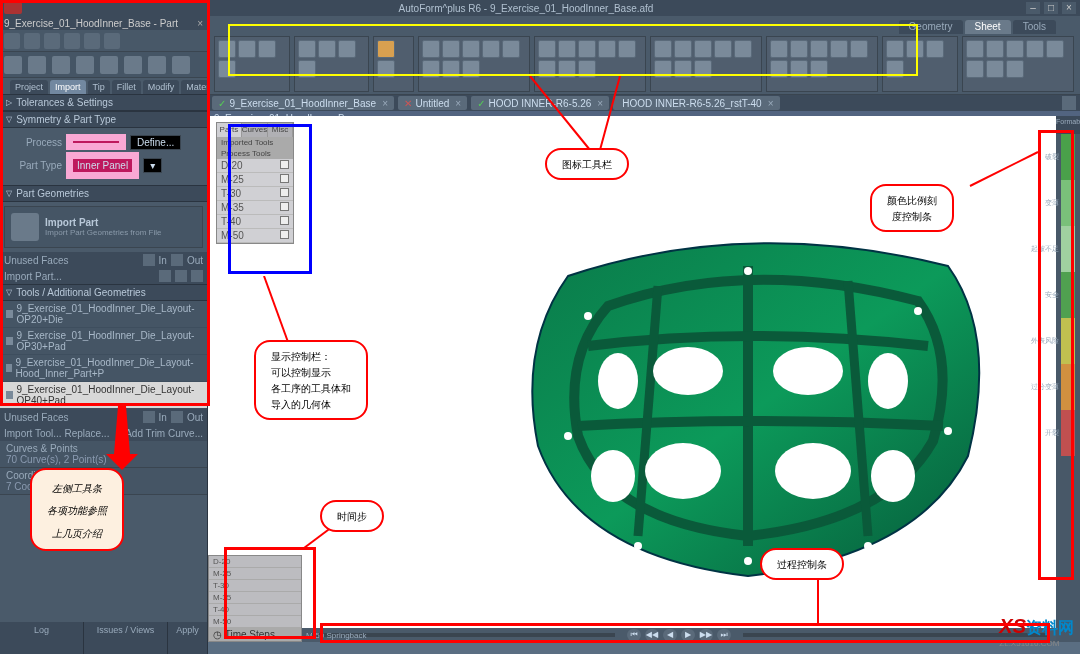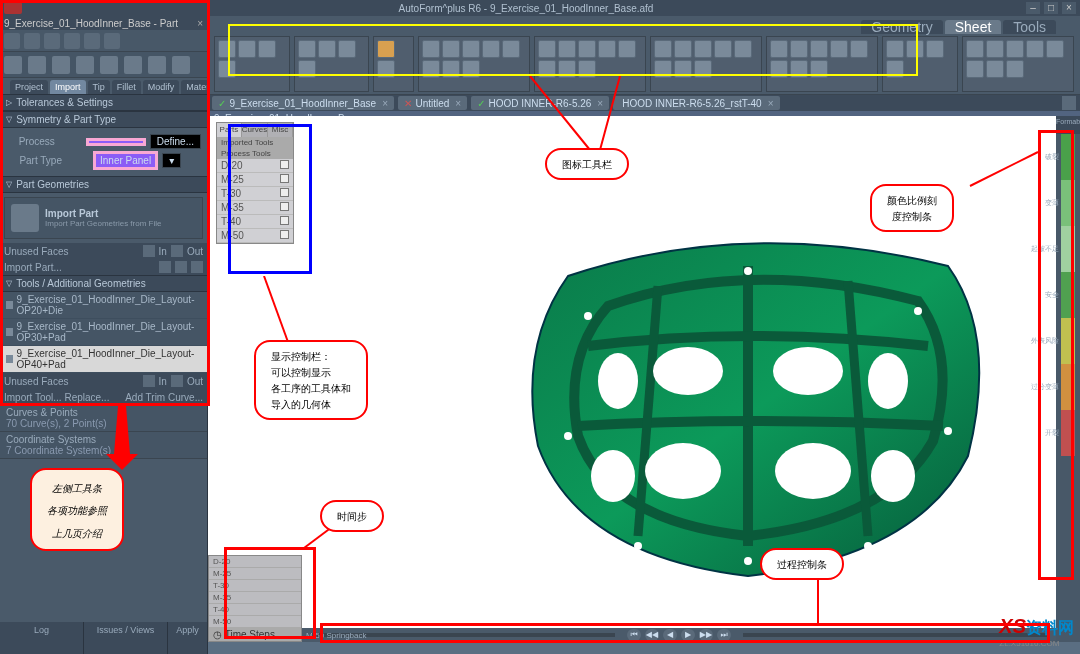--- a/index.html
+++ b/index.html
@@ -25,21 +25,21 @@
 .tabrow { height:16px; background:#4a5a6a; display:flex; gap:2px; padding:2px 10px 0; }
 .tabrow .tab { padding:0 5px; font-size:9px; color:#b0c0d0; background:#3c4a5a; border-radius:3px 3px 0 0; line-height:14px; }
 .tabrow .tab.active { background:#7288a0; color:#fff; }
 
 .section-hdr { background:#3c4a5a; color:#b8c8d8; font-size:10px; padding:2px 6px; border-top:1px solid #2a3440; border-bottom:1px solid #2a3440; display:flex; align-items:center; }
 .section-hdr .tri { margin-right:4px; font-size:8px; }
 
 .sect-body { padding:4px 6px; background:#4a5a6a; color:#a0b0c0; font-size:9px; }
 .row { display:flex; align-items:center; margin:2px 0; gap:4px; }
 .row .lbl { width:56px; text-align:right; color:#9ab; }
-.row .val { background:#8b5cf6; padding:1px 4px; border:3px solid #f9a8d4; color:#cde; min-width:60px;margin-left:27px; }
+.row .val { background:#be185d; padding:1px 4px; border:7px solid #f9a8d4; color:#cde; min-width:60px; }
 .row .btn { background:#000000; padding:1px 6px; border:1px solid #3a4550; color:#cde; }
 
 .import-card { display:flex; align-items:center; gap:6px; padding:6px; background:#455565; margin:4px; border:1px solid #3a4550; }
 .import-card .bigicon { width:28px; height:28px; background:#6a7a8a; border-radius:3px; }
 .import-card .txt { color:#b8c8d8; }
 .import-card .txt .t1 { font-weight:bold; font-size:10px; }
 .import-card .txt .t2 { font-size:8px; color:#8a9aaa; }
 
 .strip { height:16px; background:#3c4a5a; color:#9ab; font-size:9px; display:flex; align-items:center; padding:0 4px; justify-content:space-between; }
 .strip .r { display:flex; gap:4px; align-items:center; }
@@ -55,21 +55,21 @@
 
 .bottombar { position:absolute; bottom:0; left:0; width:208px; height:32px; background:#3c4a5a; display:flex; }
 .bottombar .bt { flex:1; text-align:center; color:#9ab; font-size:9px; line-height:16px; border-right:1px solid #2a3440; }
 
 
 .main { position:absolute; left:208px; top:16px; right:0; bottom:0; background:#5a6e82; }
 
 
 .toolbar-zone { background:#4a5a6a; padding:4px 6px 2px; border-bottom:1px solid #3a4550; }
 .tabstrip { height:14px; display:flex; gap:2px; justify-content:flex-end; padding-right:18px; margin-bottom:2px; }
-.tabstrip .mt { padding:0 10px; font-size:14px; color:#9ab; background:#3c4a5a; line-height:14px; border-radius:3px 3px 0 0;text-align:center; }
+.tabstrip .mt { padding:0 10px; font-size:10px; color:#9ab; background:#3c4a5a; line-height:14px; border-radius:3px 3px 0 0;text-align:center; }
 .tabstrip .mt.active { background:#6a7a8a; color:#fff; }
 
 .toolbar { display:flex; gap:4px; }
 .tgrp { background:#505e6e; border:1px solid #3a4550; padding:3px; display:flex; flex-direction:column; align-items:center; }
 .tgrp .icons { display:flex; gap:2px; flex-wrap:wrap; max-width:80px; }
 .tgrp .icons.wide { max-width:120px; }
 .tgrp .ticon { width:18px; height:18px; background:#7a8a9a; border:1px solid #5a6a7a; border-radius:2px; }
 .tgrp .tname { font-size:7px; color:#7a8a9a; margin-top:2px; height:8px; }
 
 
@@ -237,20 +237,24 @@
       <span>Tools / Additional Geometries</span>
     </div>
   <div class="treelist">
     <div class="item">
         <span class="dot"></span>
         <span>9_Exercise_01_HoodInner_Die_Layout-OP20+Die</span>
       </div>
     <div class="item">
         <span class="dot"></span>
         <span>9_Exercise_01_HoodInner_Die_Layout-OP30+Pad</span>
+      </div>
+    <div class="item">
+        <span class="dot"></span>
+        <span>9_Exercise_01_HoodInner_Die_Layout-Hood_Inner_Part+P</span>
       </div>
     <div class="item sel">
         <span class="dot"></span>
         <span>9_Exercise_01_HoodInner_Die_Layout-OP40+Pad</span>
       </div>
   </div>
 
   <div class="strip">
     <span>Unused Faces</span>
     <span class="r">

